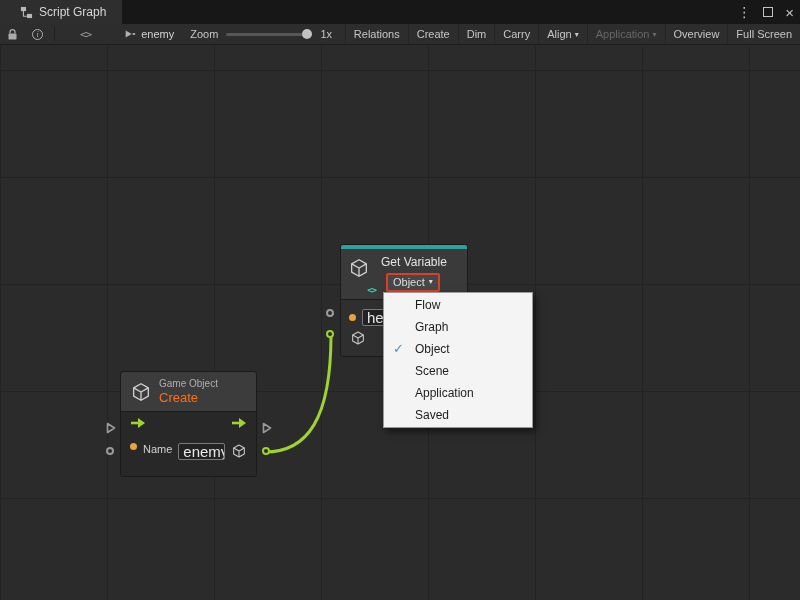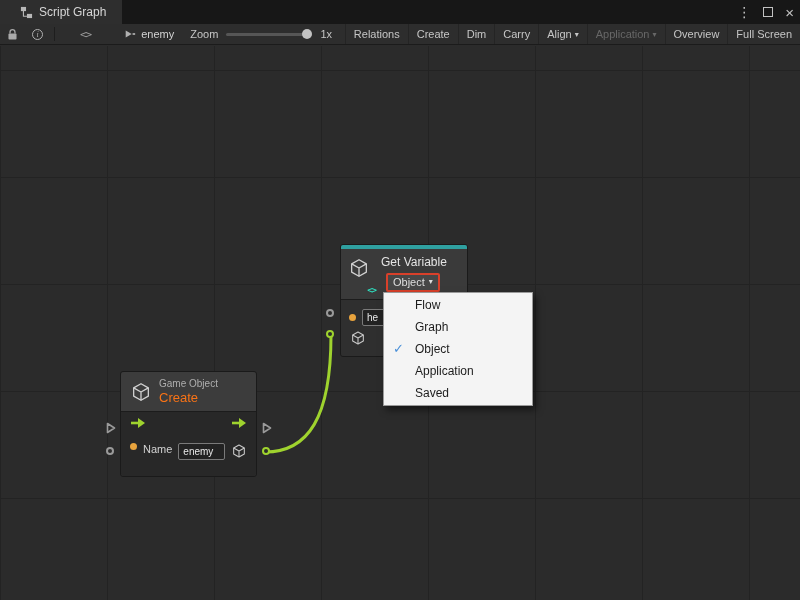--- a/index.html
+++ b/index.html
@@ -45,21 +45,21 @@
       linear-gradient(#232323 1px, transparent 1px),
       linear-gradient(90deg, #232323 1px, transparent 1px);
     background-size:107px 107px;
     background-position:0px 24px; }
   .wires { position:absolute; inset:0; pointer-events:none; }
 
   
   .node { position:absolute; border:1px solid #1a1a1a; border-radius:3px; background:#2f2f2f; }
   .dot-orange { width:7px; height:7px; border-radius:50%; background:#E8A33D; flex:none; }
   .field { background:#222222; border:1px solid #7a7a7a; border-radius:2px;
-    color:#e8e8e8; font-size:10px; padding:1px 4px; line-height:13px; white-space:nowrap; overflow:hidden; }
+    color:#e8e8e8; font-size:15px; padding:1px 4px; line-height:13px; white-space:nowrap; overflow:hidden; }
   .port { position:absolute; }
   .port-circle { width:8px; height:8px; border:2px solid #9a9a9a; border-radius:50%; background:#2b2b2b; }
   .port-circle.green { border-color:#9FD32E; }
 
   
   .node-create { left:120px; top:325px; width:137px; }
   .nc-header { display:flex; align-items:center; gap:7px; padding:6px 9px;
     background:#3c3c3c; border-bottom:1px solid #1c1c1c; border-radius:3px 3px 0 0; }
   .nc-cat { font-size:10px; color:#aeaeae; line-height:12px; }
   .nc-title { font-size:13px; color:#f97316; line-height:15px; }
@@ -285,20 +285,23 @@
       <span>Flow</span>
     </div>
     <div class="menu-item">
       <span>Graph</span>
     </div>
     <div class="menu-item">
       <span class="menu-check">✓</span>
       <span>Object</span>
     </div>
     <div class="menu-item">
+      <span>Scene</span>
+    </div>
+    <div class="menu-item">
       <span>Application</span>
     </div>
     <div class="menu-item">
       <span>Saved</span>
     </div>
   </div>
 
 </div>
 
 </body></html>

